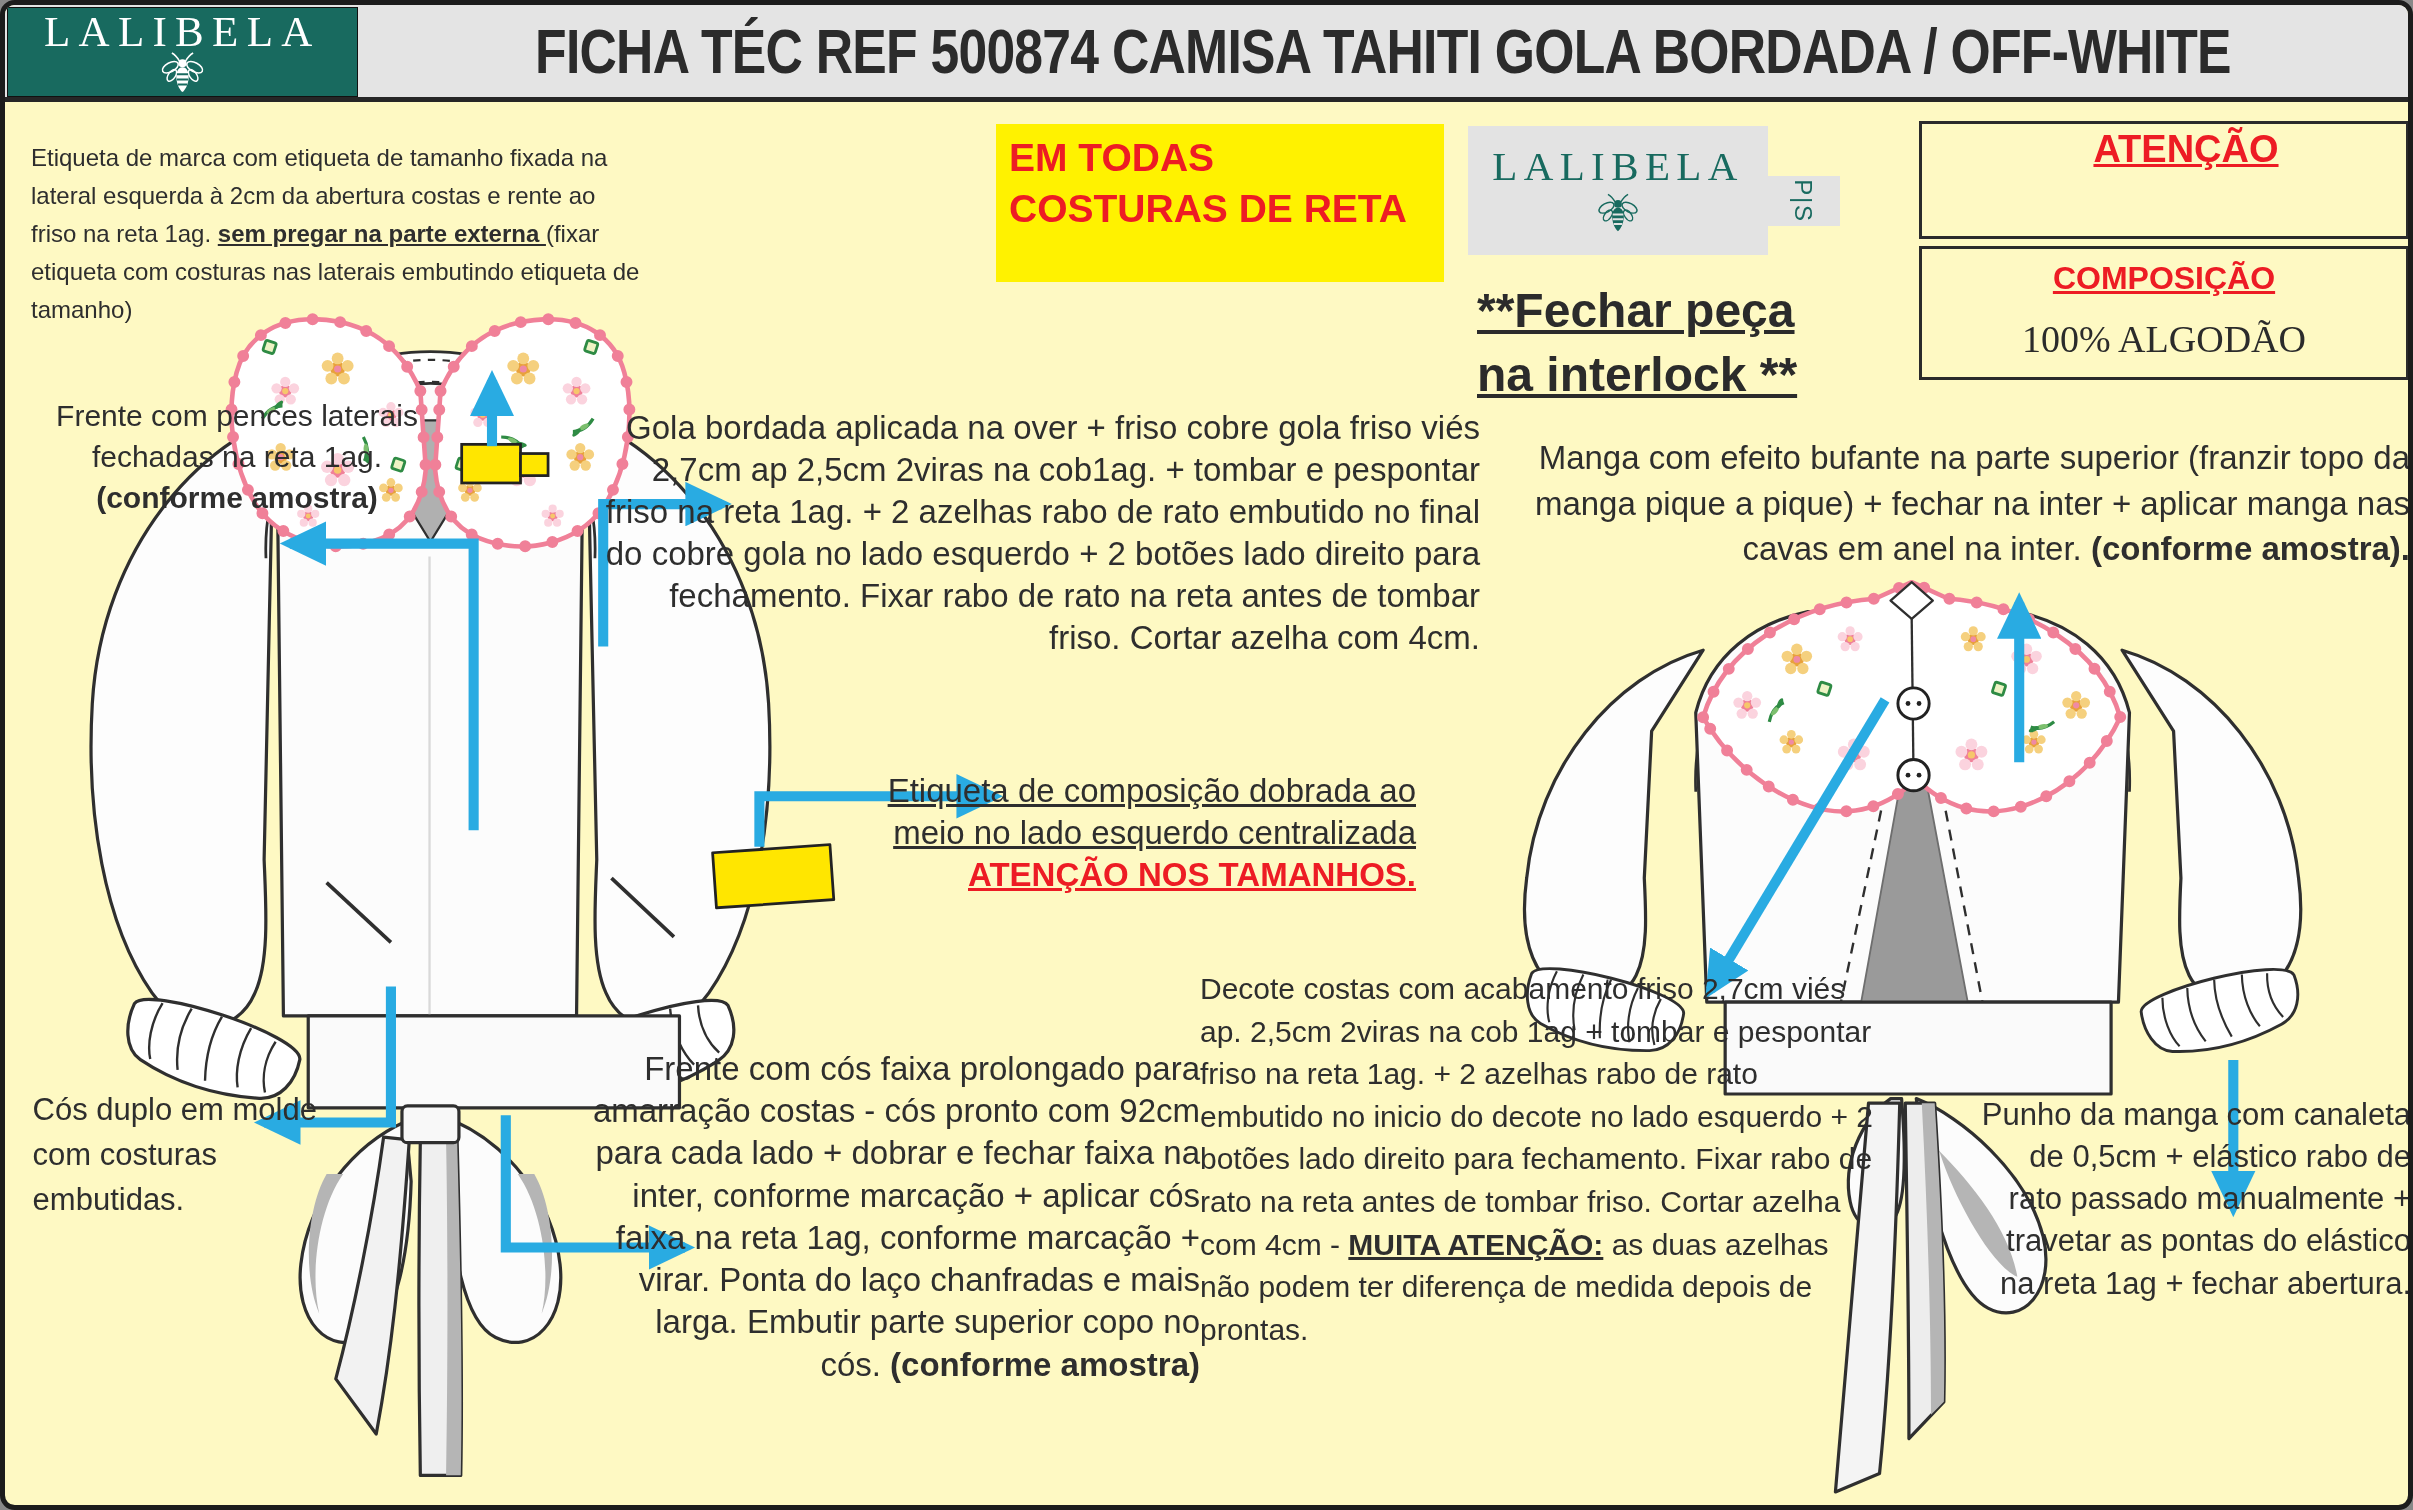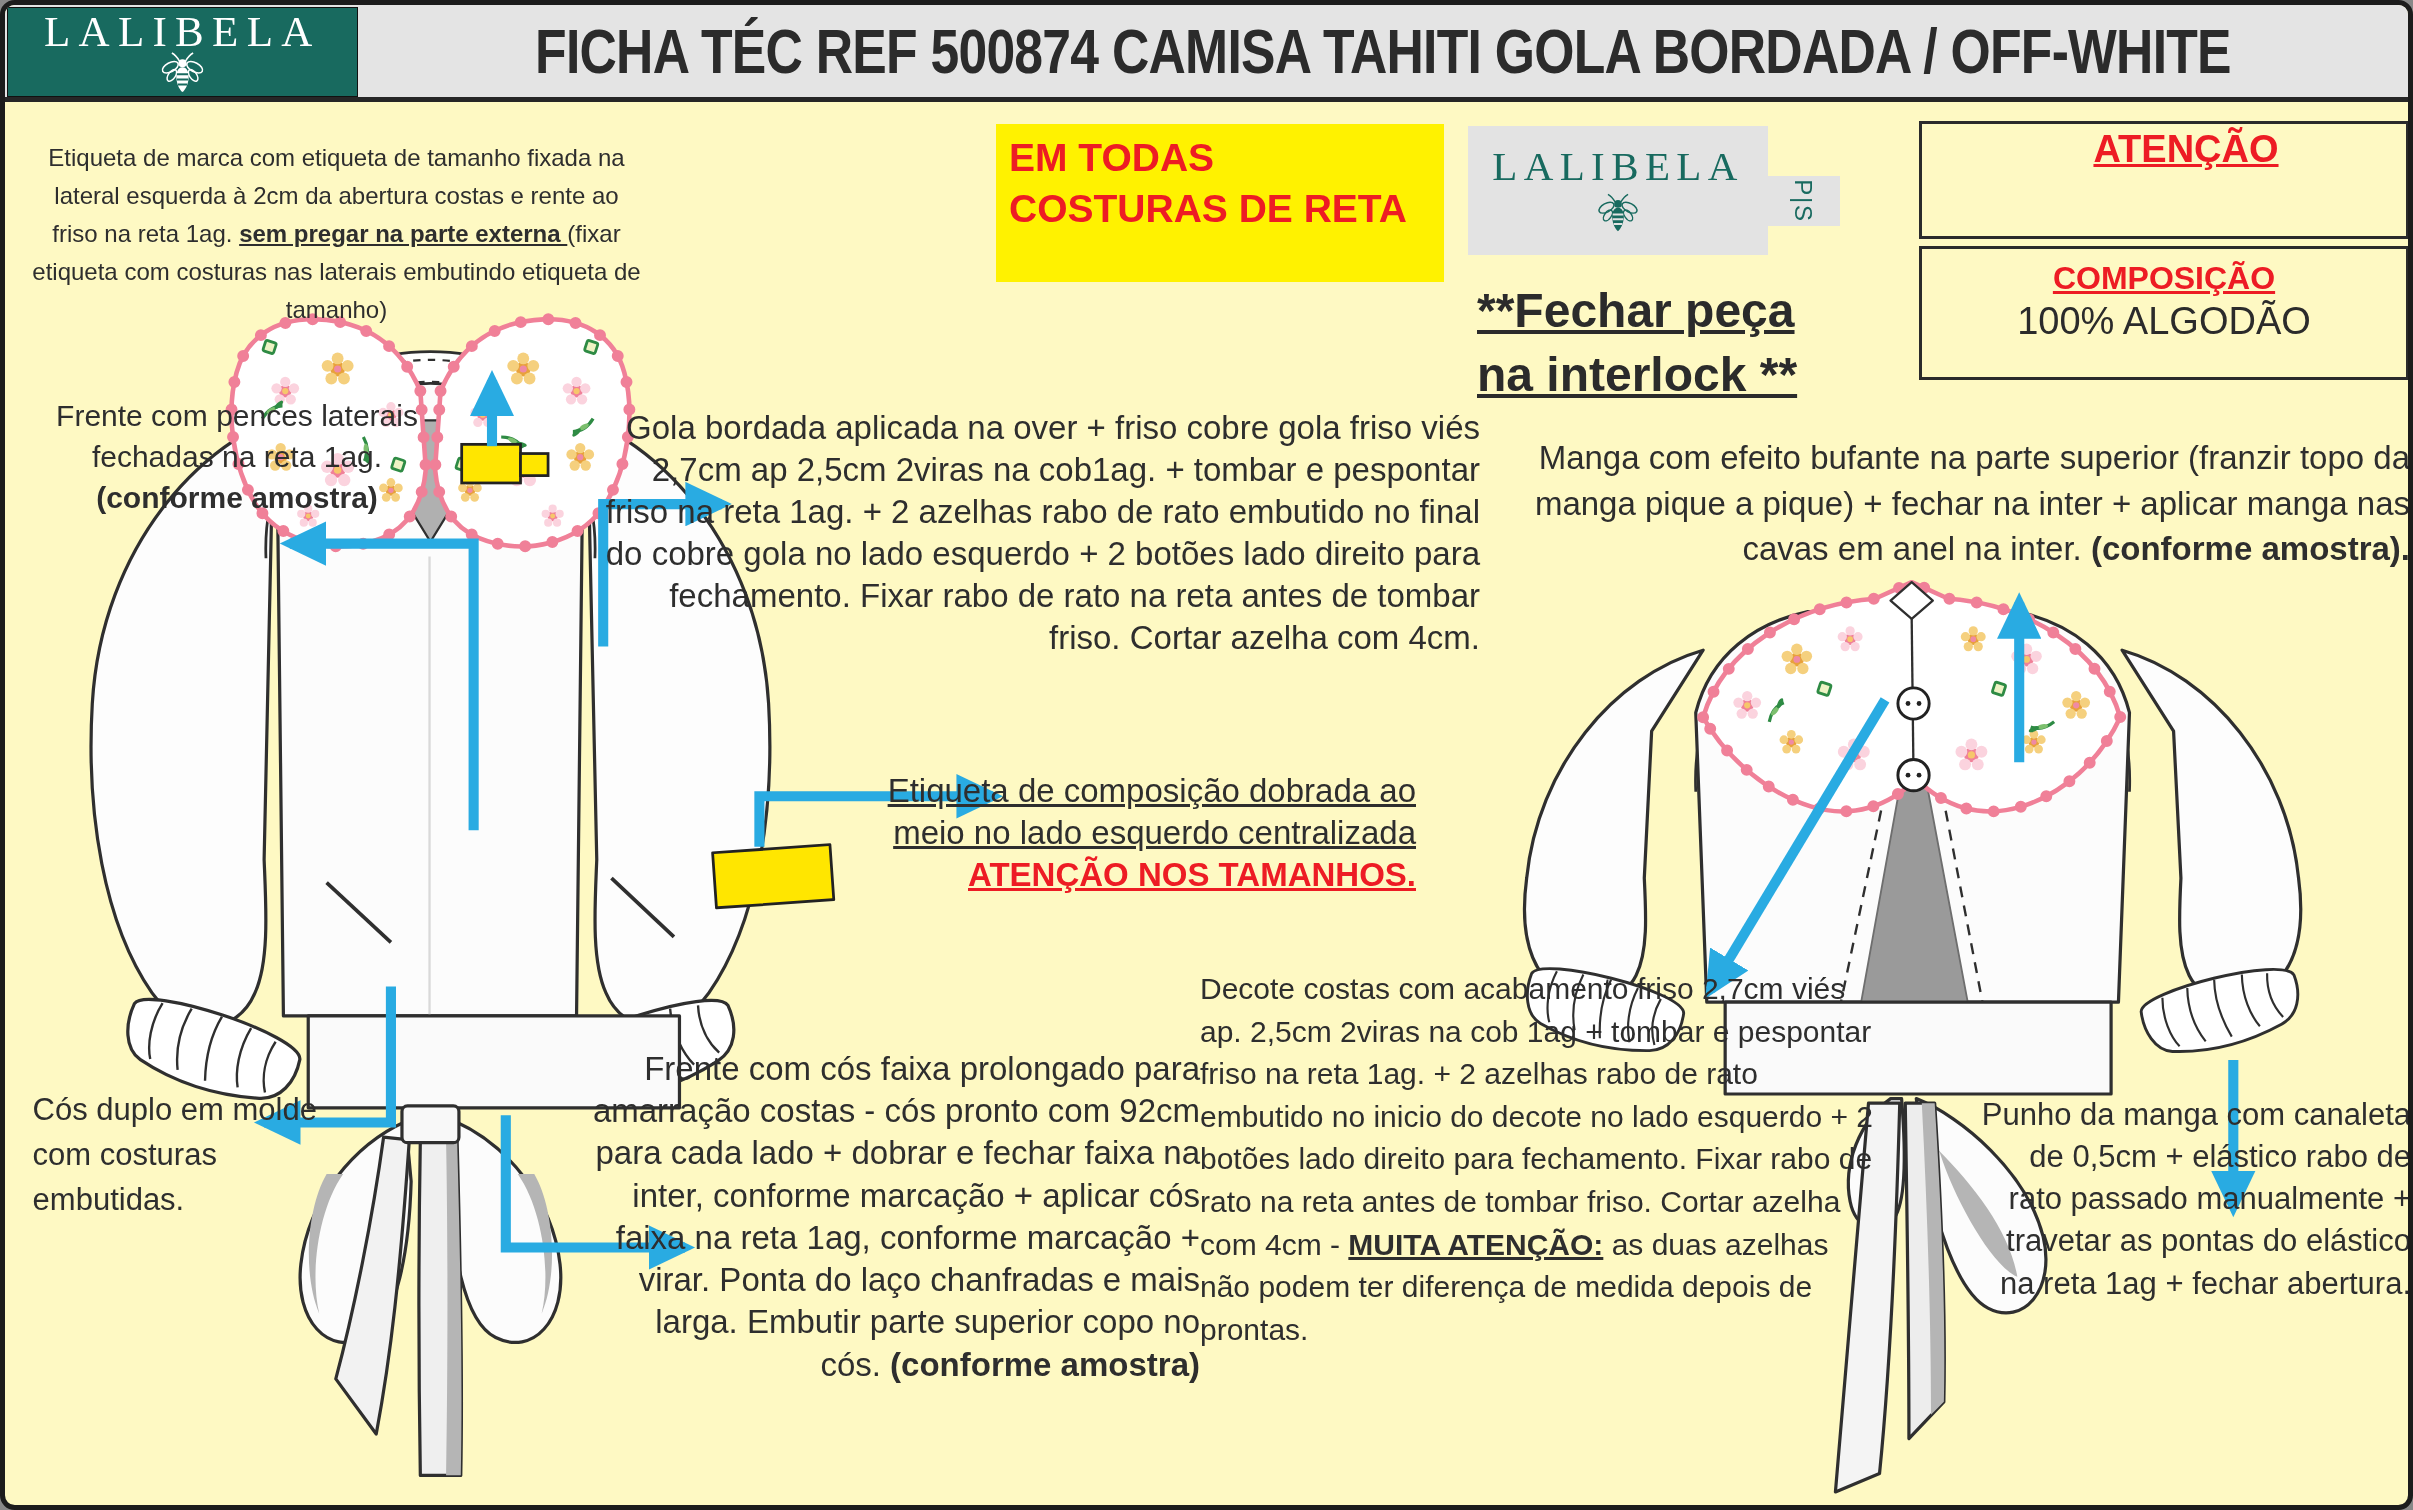--- a/index.html
+++ b/index.html
@@ -30,21 +30,21 @@
   .title-text{
     display:inline-block; white-space:nowrap; font-weight:bold; font-size:63px; color:#2b2b2b;
     transform:scaleX(0.82); transform-origin:center; letter-spacing:-0.9px;
   }
   
   .note{ position:absolute; color:#2e2e2e; }
   .note b{ font-weight:bold; }
   .bu{ font-weight:bold; text-decoration:underline; }
   .redbu{ color:#ed1c24; font-weight:bold; text-decoration:underline; }
   
-  #note-brand-label{ left:26px;  top:134px;  width:611px; font-size:24px; line-height:1.58; text-align:center;}
+  #note-brand-label{ left:26px;  top:134px;  width:611px; font-size:24px; line-height:1.58; text-align:left;}
   #note-pences{      left:32px;  top:391px;  width:400px; font-size:30px;   line-height:1.36; text-align:center;}
   #note-gola{        left:588px; top:402px;  width:887px; font-size:33px;   line-height:1.27; text-align:right;}
   #note-manga{       left:1491px;top:430px;  width:914px; font-size:33px;   line-height:1.38; text-align:right;}
   #note-comp-label{  left:869px; top:765px;  width:542px; font-size:33px;   line-height:1.27; text-align:right;text-decoration:underline;}
   #note-cos-duplo{   left:27.6px;  top:1083px; width:285px; font-size:31px;   line-height:1.45; text-align:left;}
   #note-frente-cos{  left:584px; top:1043px; width:611px; font-size:33px;   line-height:1.28; text-align:right;}
   #note-decote{      left:1195px;top:963px; width:680px; font-size:30px;   line-height:1.42; text-align:left;}
   #note-punho{       left:1967px;top:1089px; width:439px; font-size:31px;   line-height:1.36; text-align:right;}
   
   .yellow-note{
@@ -68,21 +68,21 @@
   }
   .info-box{
     position:absolute; left:1914px; width:490px; border:3.7px solid #2b2b2b; box-sizing:border-box;
     text-align:center;
   }
   #box-atencao{ top:116px; height:118px; padding-top:1.8px;}
   #box-atencao .ib-title{ font-size:38px;padding-left:44px; }
   #box-atencao .ib-text{ font-size:38px; }
   #box-composicao{ top:241px; height:134px; padding-top:9.2px;}
   #box-composicao .ib-title{ font-size:32px; }
-  #box-composicao .ib-text{ font-size:38px; margin-top:0; }
+  #box-composicao .ib-text{ font-size:38px; margin-top:18px;font-family:Liberation Serif, serif; }
   .ib-title{ color:#ed1c24; font-weight:bold; text-decoration:underline; line-height:1.25; }
   .ib-text{ color:#2b2b2b; line-height:1.25; }
   
   .art{ position:absolute; left:0; top:0; z-index:0; }
   .txt{ z-index:2; }
 </style>
 </head>
 <body>
 
 <div class="page">

